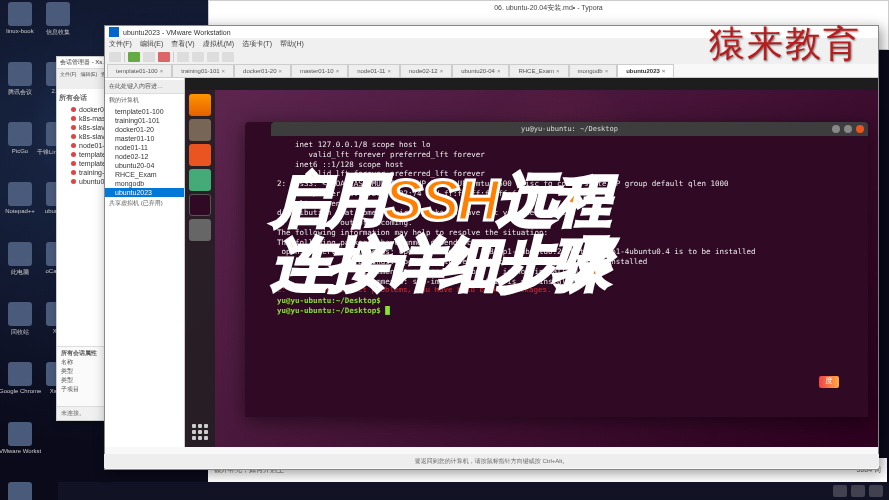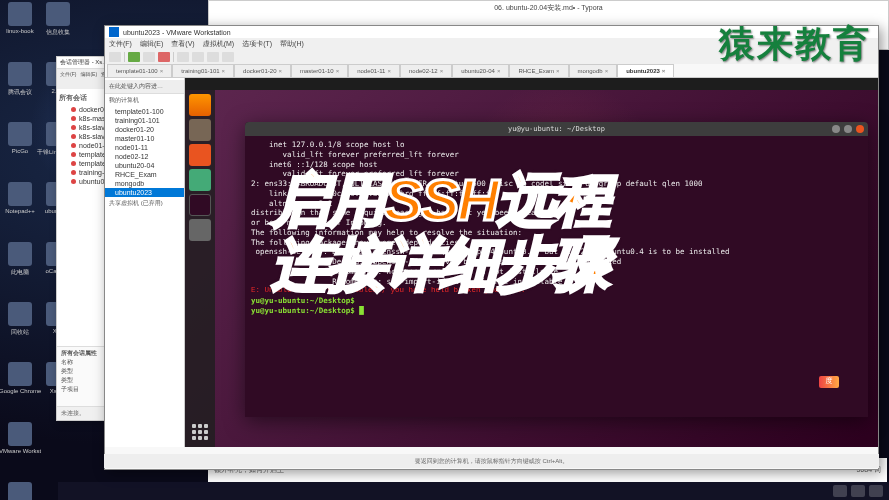--- a/index.html
+++ b/index.html
@@ -60,40 +60,40 @@
     .dock-icon.ff { background: linear-gradient(#ff9500, #e66000); }
     .dock-icon.files { background: #765; }
     .dock-icon.term { background: #300a24; border: 1px solid #555; }
     .dock-icon.sw { background: #e95420; }
     .dock-icon.help { background: #4a7; }
     .dock-icon.settings { background: #666; }
     .dock-apps { margin-top: auto; width: 22px; height: 22px; display: grid; grid-template-columns: repeat(3,1fr); gap: 2px; padding: 3px; }
     .dock-apps span { background: #ccc; border-radius: 1px; }
     
     
-    .terminal { position: absolute; left: 60px; top: 44px; right: 10px; bottom: 30px; background: #300a24; border-radius: 4px 4px 0 0; box-shadow: 0 4px 20px rgba(0,0,0,0.5); font-family: monospace; font-size: 7.5px; }
+    .terminal { position: absolute; left: 60px; top: 44px; right: 10px; bottom: 30px; background: #300a24; border-radius: 4px 4px 0 0; box-shadow: 0 4px 20px rgba(0,0,0,0.5); font-family: monospace; font-size: 7.5px; padding-left: 26px; }
     .terminal-title { height: 14px; background: #3d3d3d; border-radius: 4px 4px 0 0; display: flex; align-items: center; justify-content: center; position: relative; color: #ddd; font-size: 7px; }
     .terminal-controls { position: absolute; right: 4px; display: flex; gap: 4px; }
     .term-btn { width: 8px; height: 8px; border-radius: 50%; }
     .term-btn.min { background: #888; }
     .term-btn.max { background: #888; }
     .term-btn.close { background: #e95420; }
     .terminal-body { padding: 4px 6px; color: #eee; line-height: 1.3; white-space: pre-wrap; height: calc(100% - 14px); overflow: hidden; }
     .term-prompt { color: #8ae234; font-weight: bold; }
     .term-red { color: #ef2929; font-family: Liberation Mono, monospace; }
     
     
     .typora-window { position: absolute; left: 208px; top: 0; right: 0; height: 50px; background: #fff; border: 1px solid #ccc; z-index: 15; }
     .typora-title { height: 12px; font-size: 7px; padding: 2px 4px; color: #444; text-align: center; }
     
     
     .overlay-text { position: absolute; left: 272px; top: 168px; z-index: 100; font-weight: 900; font-style: italic; pointer-events: none; }
     .overlay-line { font-size: 58px; line-height: 1.1; color: #ff7f00; -webkit-text-stroke: 3px #fff; text-shadow: 0 0 4px rgba(0,0,0,0.3); letter-spacing: -2px; }
     
-    .brand-text { position: absolute; right: 18px; top: 20px; z-index: 110; font-size: 36px; font-weight: bold; color: #15803d; text-shadow: 1px 1px 2px rgba(0,0,0,0.5); letter-spacing: 2px; pointer-events: none; }
+    .brand-text { position: absolute; right: 28px; top: 20px; z-index: 110; font-size: 36px; font-weight: normal; color: #b91c1c; text-shadow: 1px 1px 2px rgba(0,0,0,0.5); letter-spacing: 2px; pointer-events: none; }
     
     
     .typora-bottom { position: absolute; left: 208px; bottom: 18px; right: 2px; height: 24px; background: #fff; z-index: 12; font-size: 7px; color: #666; padding: 2px 6px; display: flex; align-items: center; justify-content: space-between; }
     .vmware-status { position: absolute; left: 104px; bottom: 32px; right: 10px; height: 14px; background: #eee; z-index: 21; font-size: 6px; color: #666; display: flex; align-items: center; justify-content: center; }
     
     .taskbar { position: absolute; left: 58px; right: 0; bottom: 0; height: 18px; background: rgba(20,20,40,0.8); z-index: 200; display: flex; align-items: center; justify-content: flex-end; padding: 0 6px; gap: 4px; }
     .taskbar-icon { width: 14px; height: 12px; background: rgba(255,255,255,0.2); border-radius: 2px; }
     .baidu-badge { position: absolute; right: 50px; top: 376px; z-index: 22; width: 20px; height: 12px; background: linear-gradient(90deg,#e44,#fa4); font-size: 7px; color: #fff; text-align: center; border-radius: 2px; }
   </style>
 </head>

